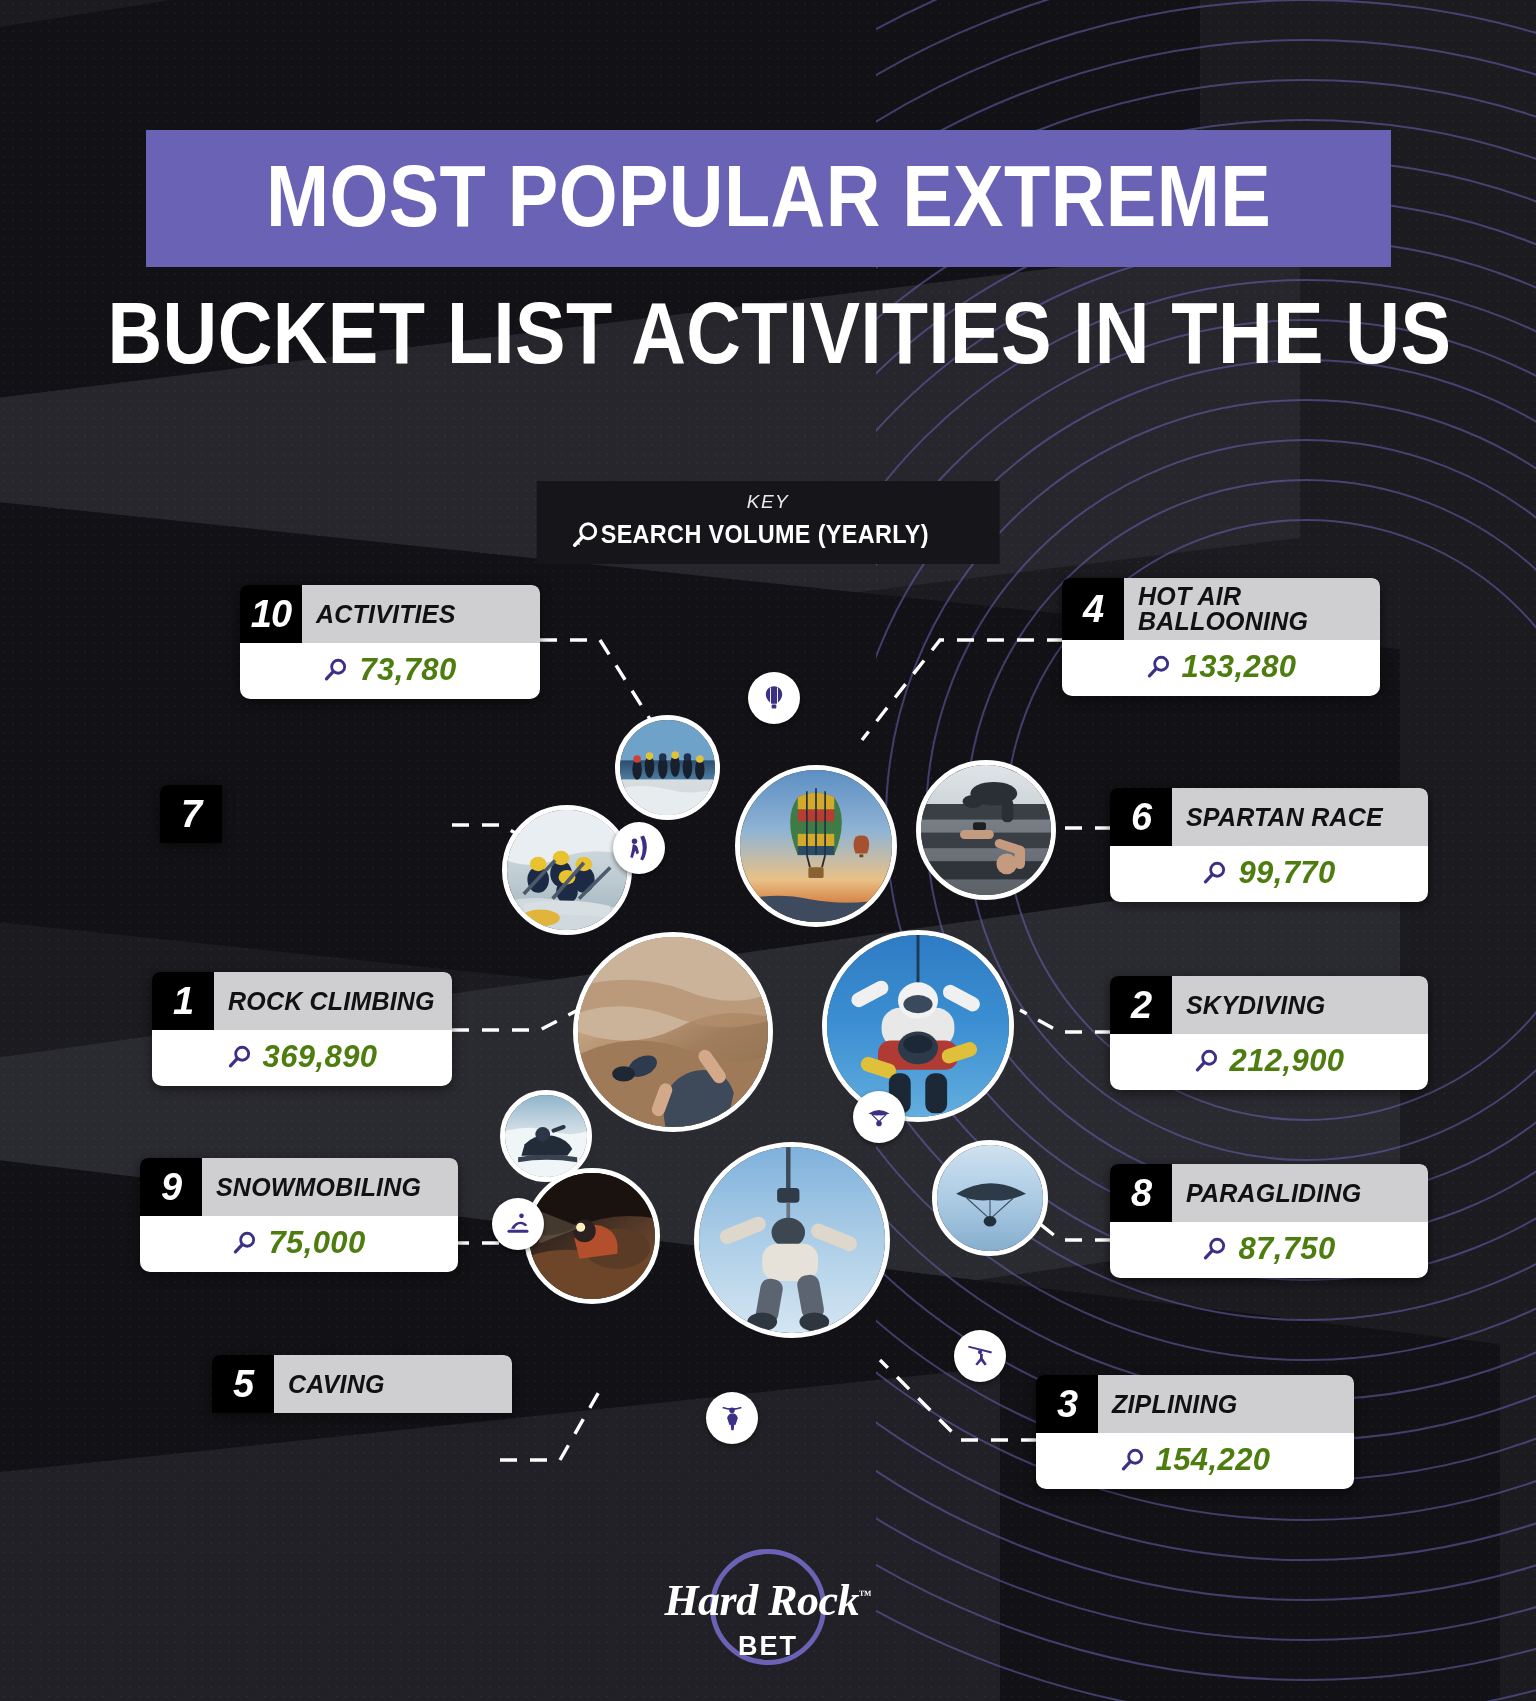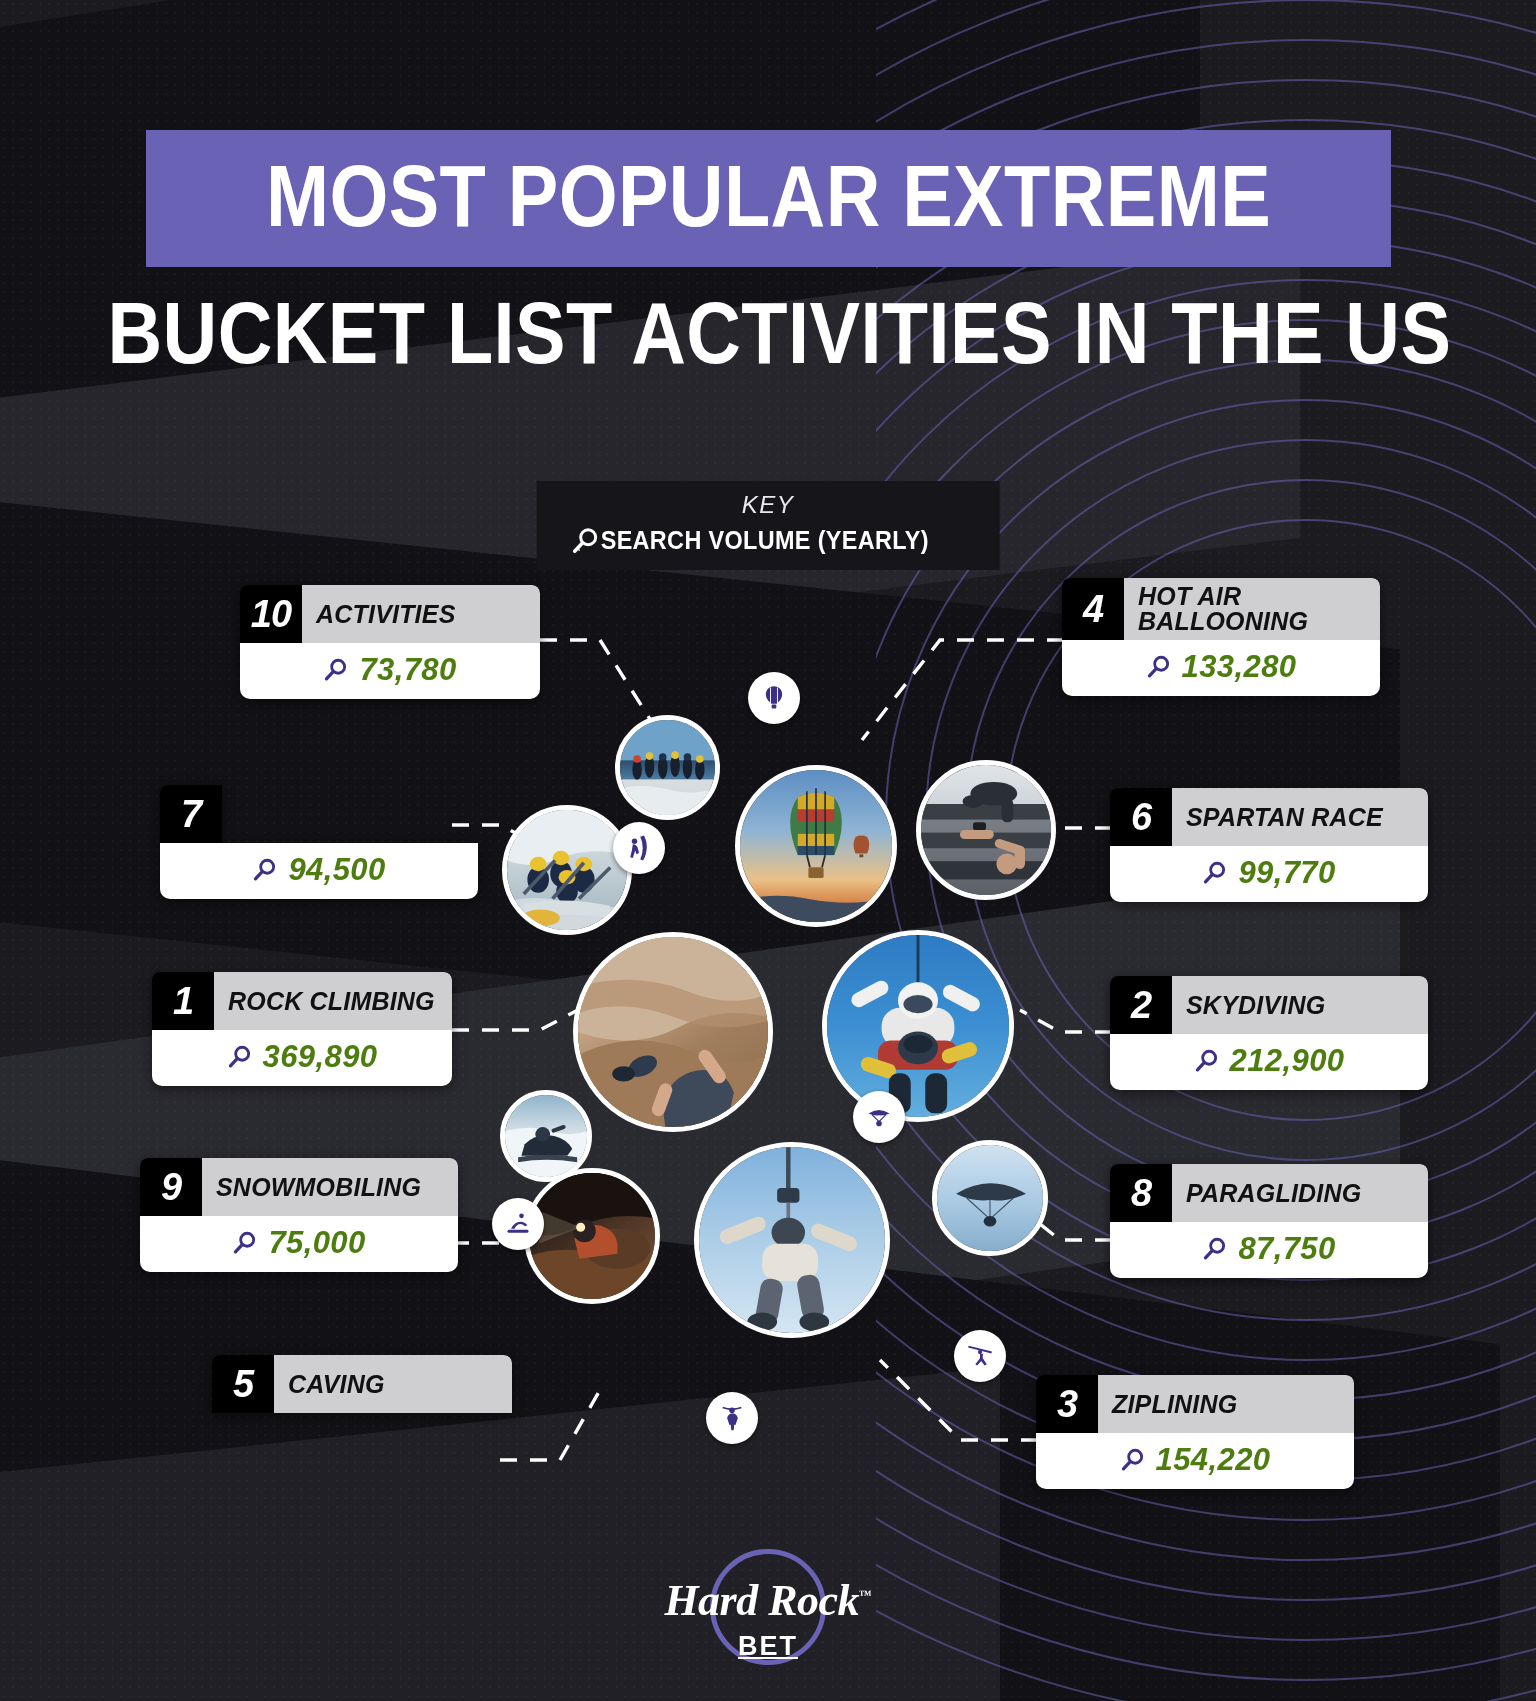--- a/index.html
+++ b/index.html
@@ -46,21 +46,21 @@
   }
   .title-line2 { margin-top:26px; }
 
   
   #keybox {
     position:absolute; top:481px; left:50%; transform:translateX(-50%);
     background:#16161a; padding:10px 34px 14px 34px; min-width:352px;
     text-align:center;
   }
   #keybox .key-word {
-    color:#e9e9ef; font-style:italic; font-size:24px; letter-spacing:1.5px;
+    color:#e9e9ef; font-style:italic; font-size:19px; letter-spacing:1.5px;
     font-family:"Liberation Sans Narrow","Liberation Sans", sans-serif;
     font-weight:400;
   }
   #keybox .key-row { display:flex; align-items:center; gap:0; justify-content:center; margin-top:6px; }
   #keybox .key-label {
     color:#ffffff; font-weight:700; font-size:26px; letter-spacing:.4px;
     font-family:"Liberation Sans Narrow","Liberation Sans", sans-serif;
     transform:scaleX(.9); transform-origin:left center;
   }
 
@@ -125,21 +125,20 @@
   #logo .hr {
     position:absolute; left:0; top:30px; width:100%; text-align:center;
     color:#fff; font-family:"Liberation Serif", serif; font-style:italic;
     font-weight:700; font-size:44px; letter-spacing:-.5px;
   }
   #logo .tm { font-size:13px; vertical-align:super; font-style:normal; }
   #logo .bet {
     position:absolute; left:0; top:86px; width:100%; text-align:center;
     color:#fff; font-weight:700; font-size:27px; letter-spacing:2px;
     font-family:"Liberation Sans", sans-serif;
-    text-decoration:underline;
   }
 </style>
 </head>
 <body>
 
 <div id="bg">
   <div class="shard sh1"></div>
   <div class="shard sh2"></div>
   <div class="shard sh3"></div>
   <div class="shard sh4"></div>
@@ -496,27 +495,20 @@
       <line x1="9.2" y1="13.8" x2="3.2" y2="20.2" stroke="#3b2f86" stroke-width="3" stroke-linecap="round"></line>
     </svg>
     <span class="num">73,780</span>
   </div>
 </div>
 
 <div class="card wide" style="left:160px; top:785px;">
   <div class="top">
     <div class="rank">7</div>
   </div>
-  <div class="val">
-    <svg class="mag" width="26" height="26" viewBox="0 0 24 24">
-      <circle cx="14" cy="9" r="6" fill="none" stroke="#3b2f86" stroke-width="2.6"></circle>
-      <line x1="9.2" y1="13.8" x2="3.2" y2="20.2" stroke="#3b2f86" stroke-width="3" stroke-linecap="round"></line>
-    </svg>
-    <span class="num">94,500</span>
-  </div>
 </div>
 
 <div class="card" style="left:152px; top:972px;">
   <div class="top">
     <div class="rank">1</div>
     <div class="name">ROCK CLIMBING</div>
   </div>
   <div class="val">
     <svg class="mag" width="26" height="26" viewBox="0 0 24 24">
       <circle cx="14" cy="9" r="6" fill="none" stroke="#3b2f86" stroke-width="2.6"></circle>

